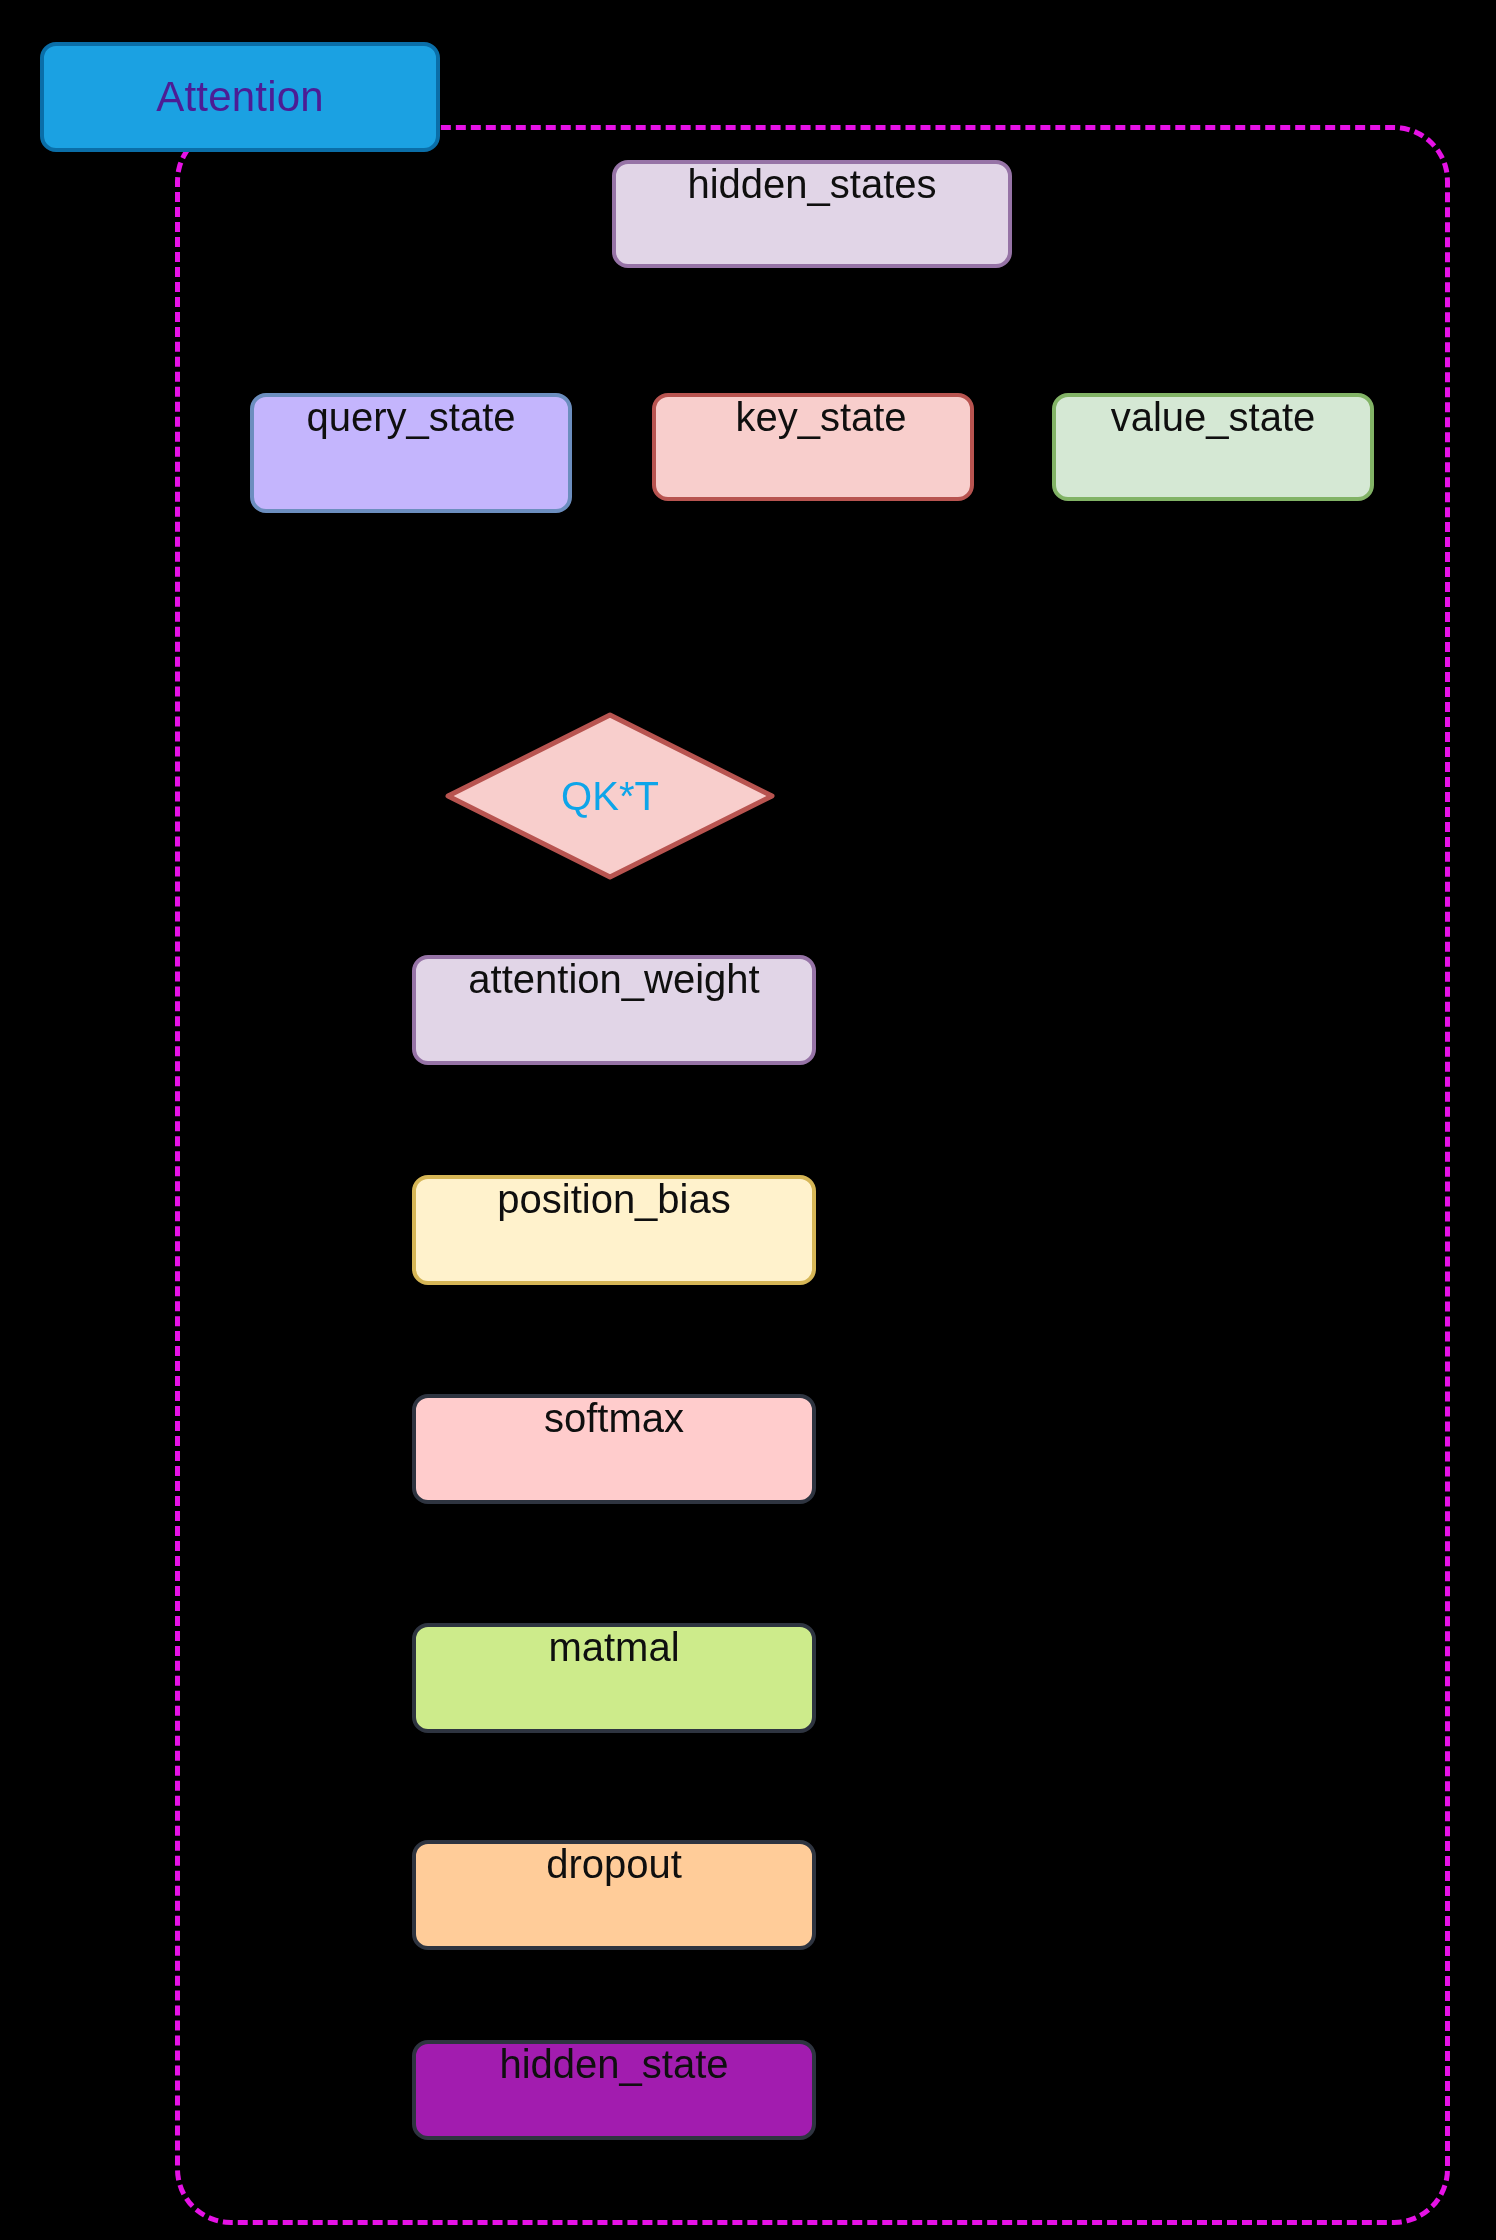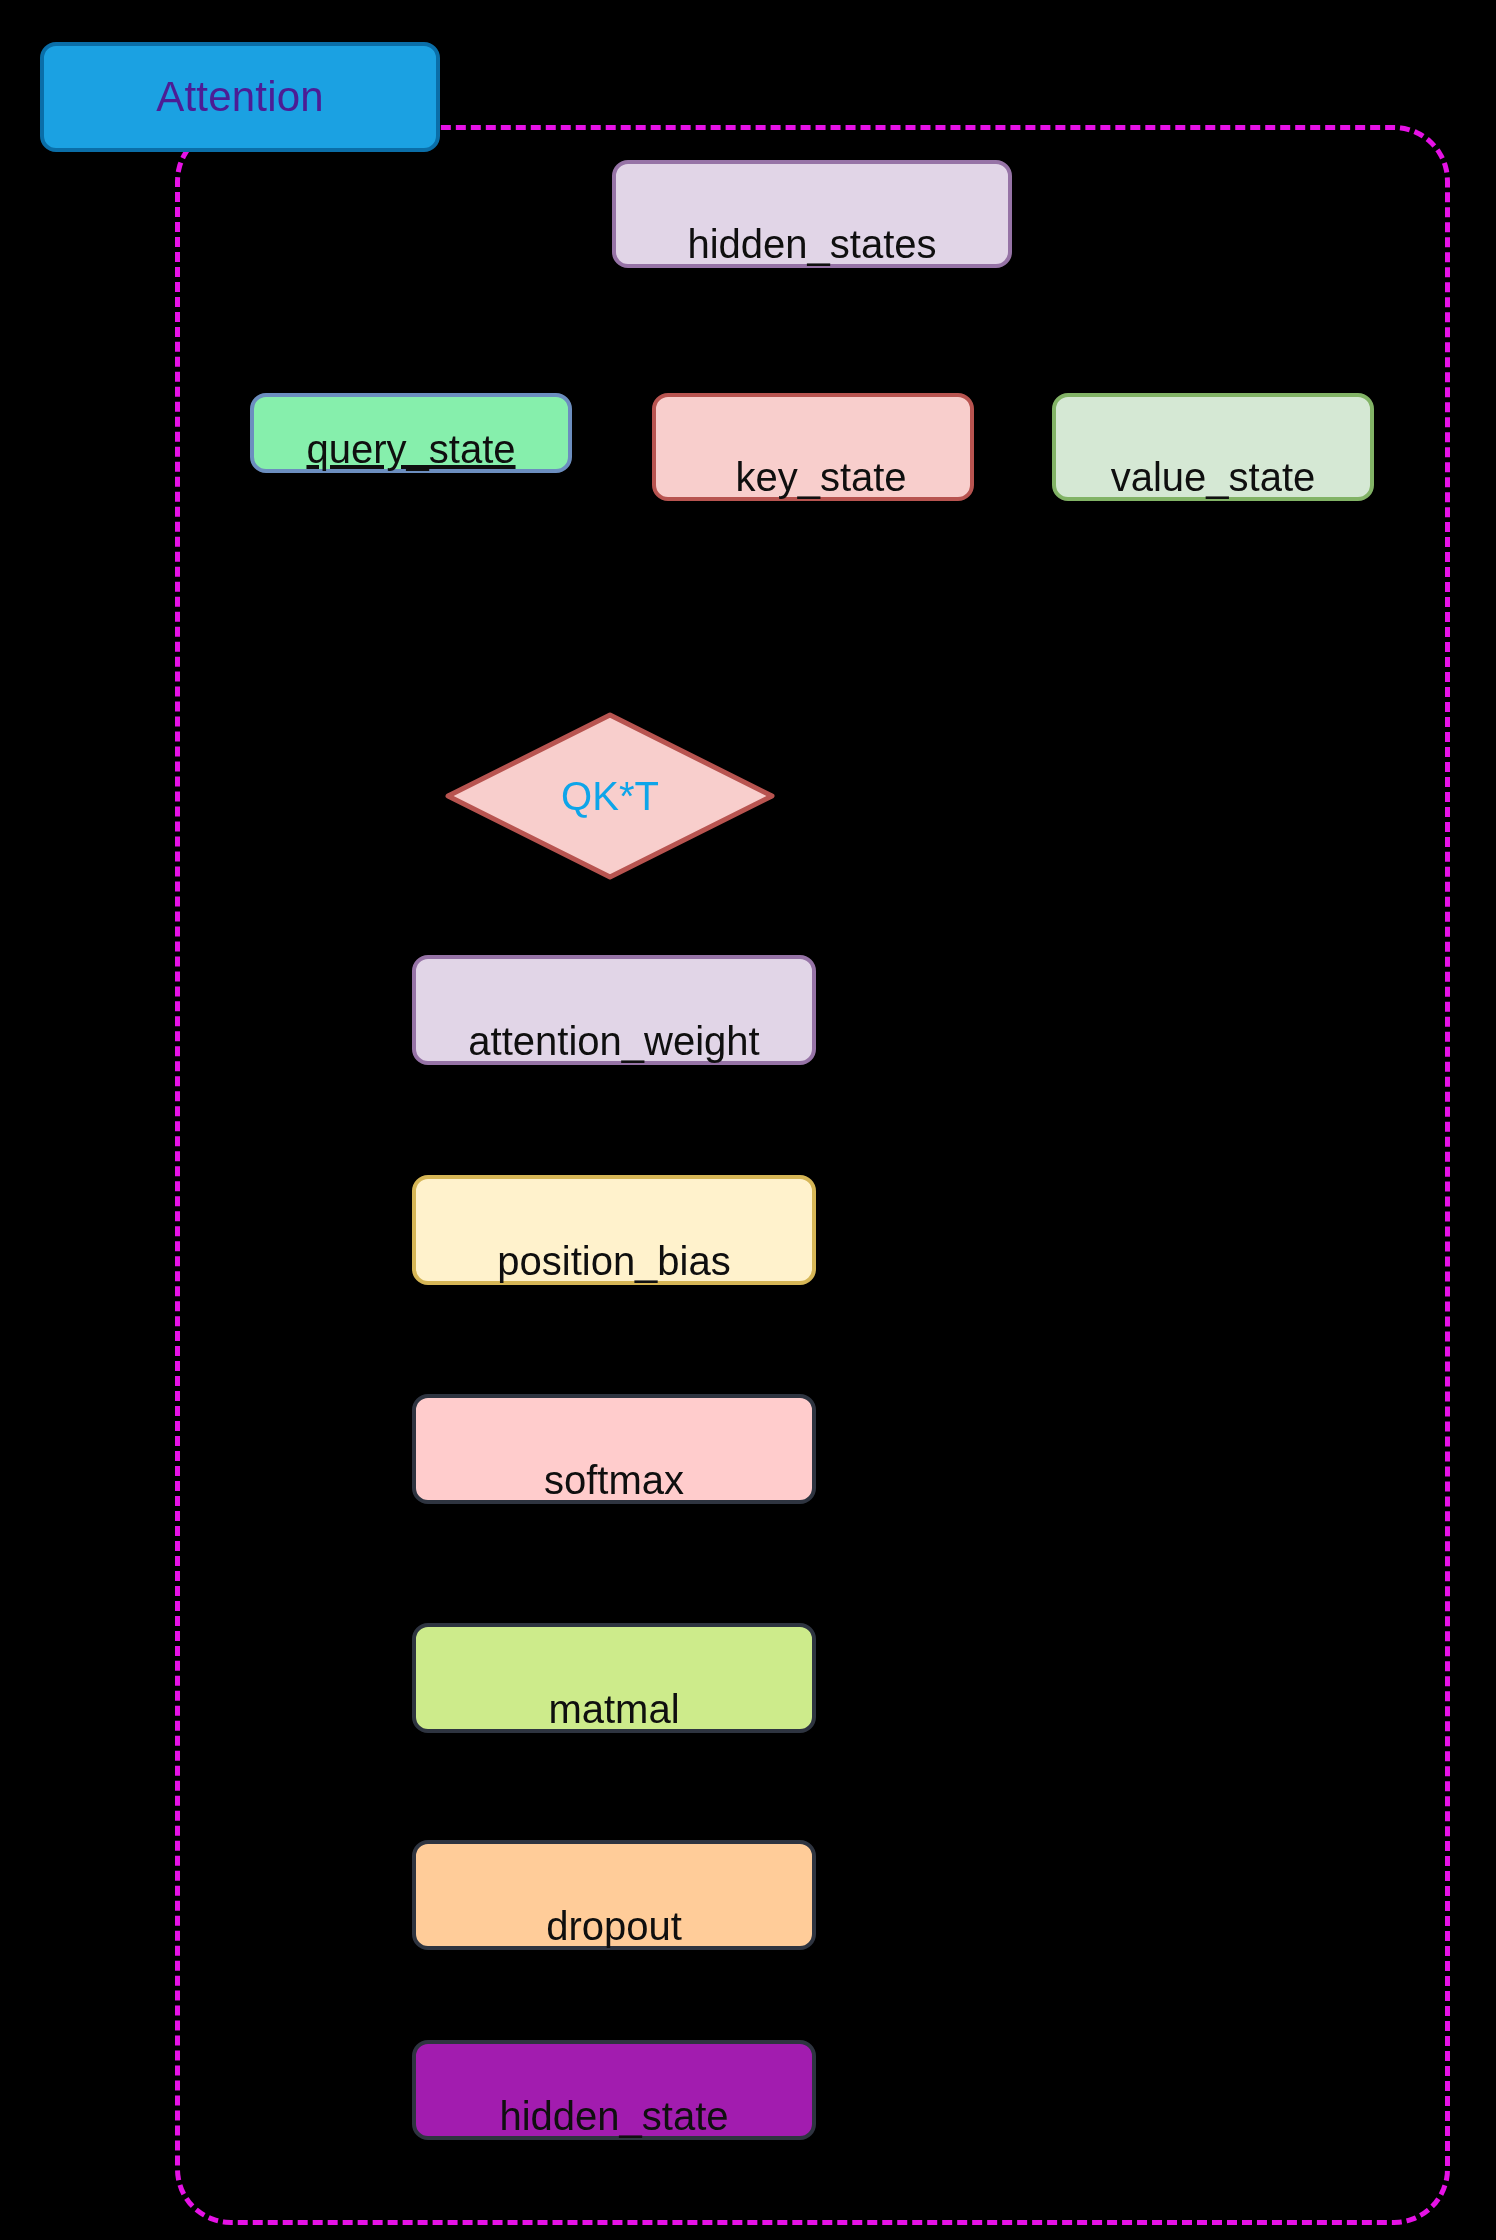--- a/index.html
+++ b/index.html
@@ -55,21 +55,21 @@
     color: #4c1d95;
     font-size: 42px;
     letter-spacing: 0.2px;
   }
 
   
   .node {
     position: absolute;
     box-sizing: border-box;
     display: flex;
-    align-items: flex-end;
+    align-items: flex-start;
     justify-content: center;
     border-radius: 16px;
     border-width: 4px;
     border-style: solid;
     color: #0f0f0f;
     font-size: 40px;
     line-height: 1;
     white-space: nowrap;
   }
 
@@ -102,21 +102,21 @@
   <div class="subgraph-border"></div>
 
   <div class="subgraph-title">
     <span>Attention</span>
   </div>
 
   <div class="node" style="left:612px;top:160px;width:400px;height:108px;background:#e1d5e7;border-color:#9673a6;">
     <span>hidden_states</span>
   </div>
 
-  <div class="node" style="left:250px;top:393px;width:322px;height:80px;background:#86efac;border-color:#6c8ebf;text-decoration:underline;">
+  <div class="node" style="left:250px;top:393px;width:322px;height:120px;background:#c4b5fd;border-color:#6c8ebf;">
     <span>query_state</span>
   </div>
 
   <div class="node" style="left:652px;top:393px;width:322px;height:108px;background:#f8cecc;border-color:#b85450;padding-left:16px;">
     <span>key_state</span>
   </div>
 
   <div class="node" style="left:1052px;top:393px;width:322px;height:108px;background:#d5e8d4;border-color:#82b366;">
     <span>value_state</span>
   </div>

